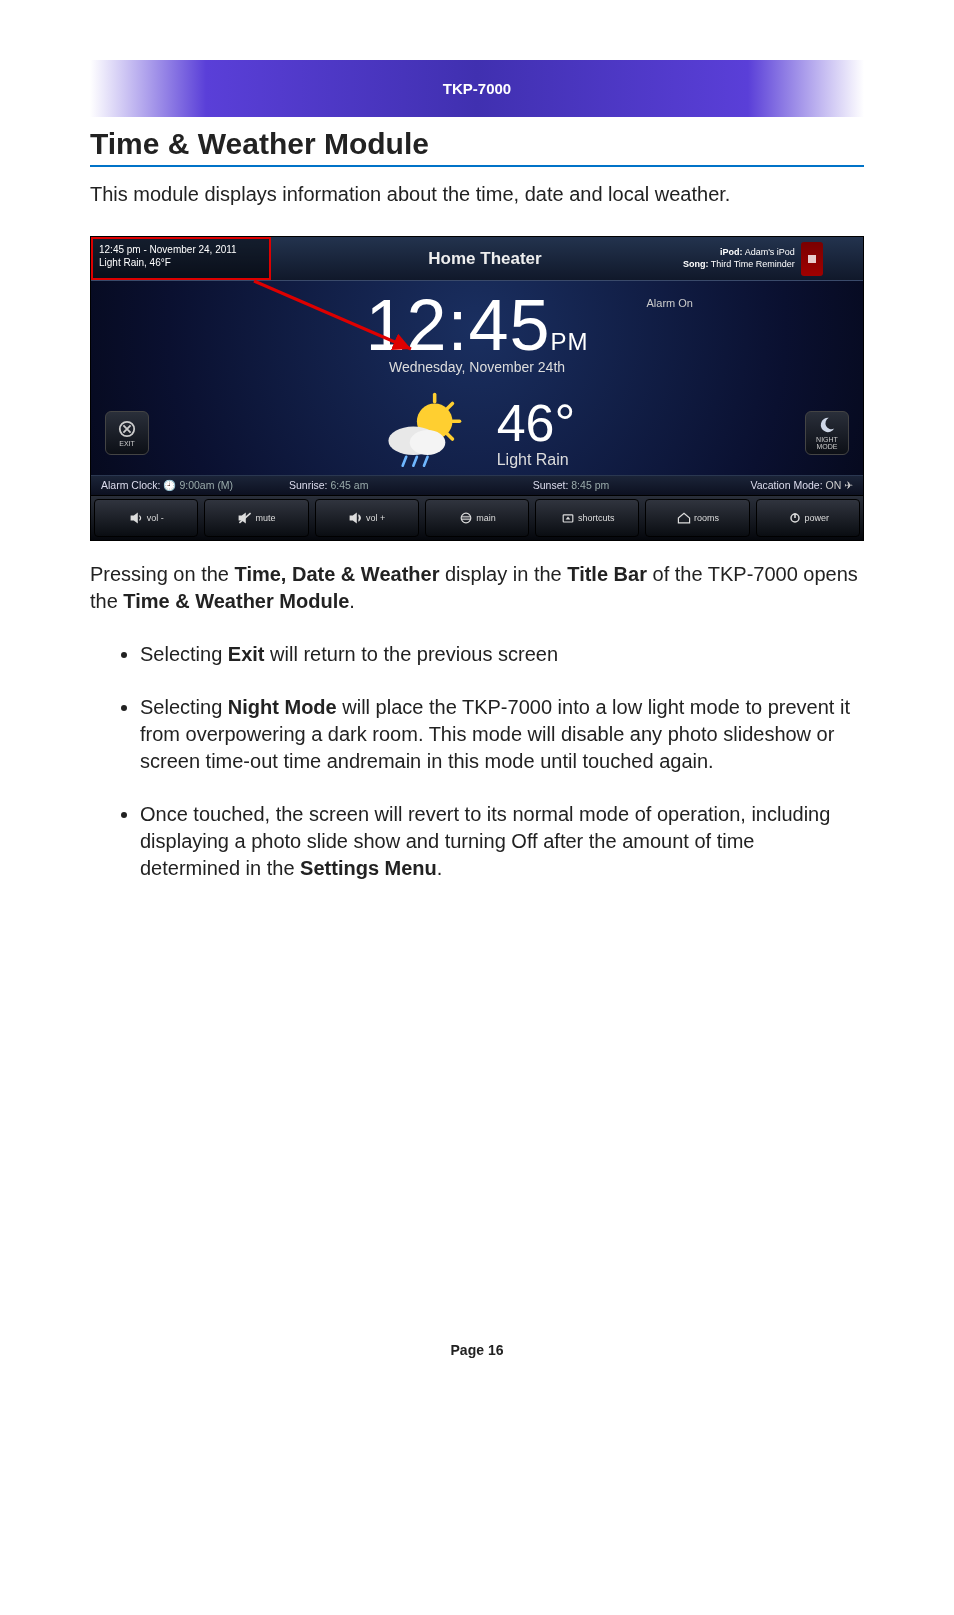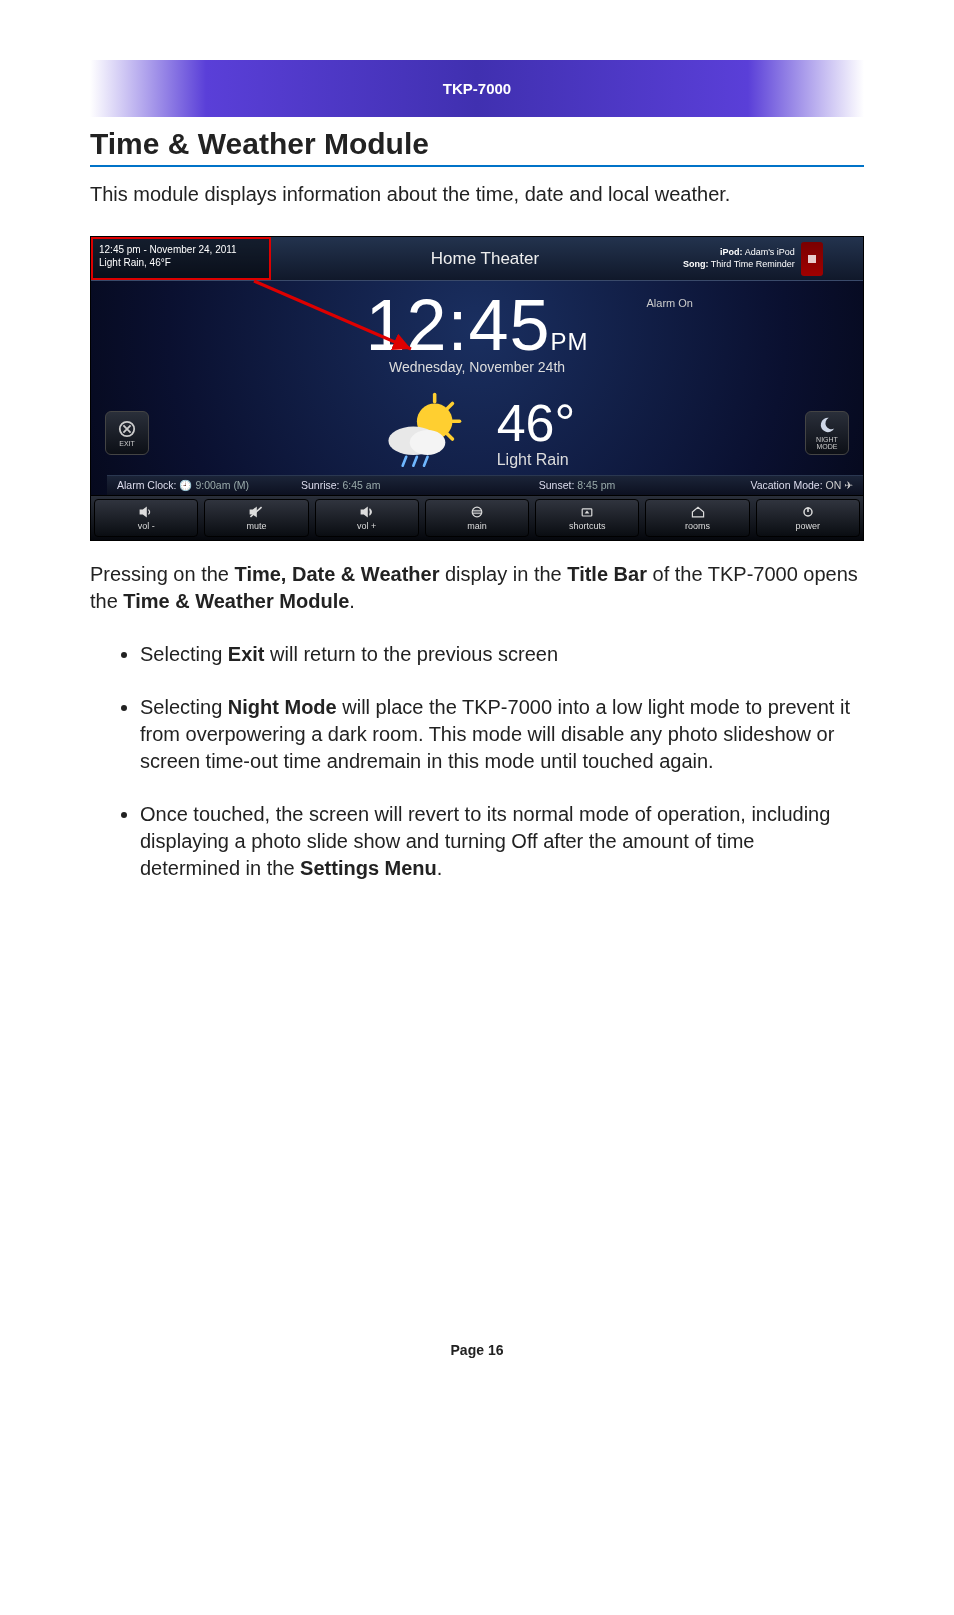--- a/index.html
+++ b/index.html
@@ -56,21 +56,21 @@
     font-size: 10px;
     line-height: 1.3;
     z-index: 3;
   }
   .titlebar-center {
     flex: 1;
     display: flex;
     align-items: center;
     justify-content: center;
     font-size: 17px;
-    font-weight: 400;
+    font-weight: 700;
     color: #eee;
     margin-left: 16px;
   }
   .titlebar-right {
     width: 180px;
     display: flex;
     align-items: center;
     gap: 6px;
   }
   .titlebar-right-text { font-size: 9px; text-align: right; line-height: 1.3; }
@@ -115,40 +115,39 @@
   }
   .side-btn.exit { left: 14px; }
   .side-btn.night { right: 14px; }
   .side-btn svg { width: 18px; height: 18px; margin-bottom: 2px; }
   .status-strip {
     display: flex;
     font-size: 10.5px; color: #ccc;
     background: linear-gradient(#1b2438,#0c1020);
     padding: 3px 10px;
     border-top: 1px solid #2a3750;
-    margin-left: 16px;
   }
   .status-strip > div { flex: 1; }
   .status-strip .lbl { color: #dde; }
   .status-strip .val { color: #9aa; }
   .bottombar {
     display: flex;
     background: linear-gradient(#2a2f3a,#05070c);
     border-top: 1px solid #000;
   }
   .bottombar button {
     flex: 1;
     background: linear-gradient(#30343e,#0a0d12);
     border: 1px solid #000;
     border-radius: 4px;
     margin: 3px;
     color: #ddd;
     font-size: 9px;
     height: 38px;
-    display: flex; flex-direction: column; align-items: center; justify-content: center; gap: 2px;
+    display: flex; flex-direction: row; align-items: center; justify-content: center; gap: 2px;
     cursor: pointer;
     font-family: inherit;
   }
   .bottombar svg { width: 16px; height: 14px; }
   
   .body-para { font-size: 20px; line-height: 1.35; margin-top: 20px; }
   ul.body-list { margin: 26px 0 15px 50px; }
   ul.body-list li { font-size: 20px; line-height: 1.35; margin-bottom: 26px; padding-right: 4px; }
   .page-num { text-align: center; font-size: 14px; font-weight: bold; margin-top: 460px; }
 </style>

